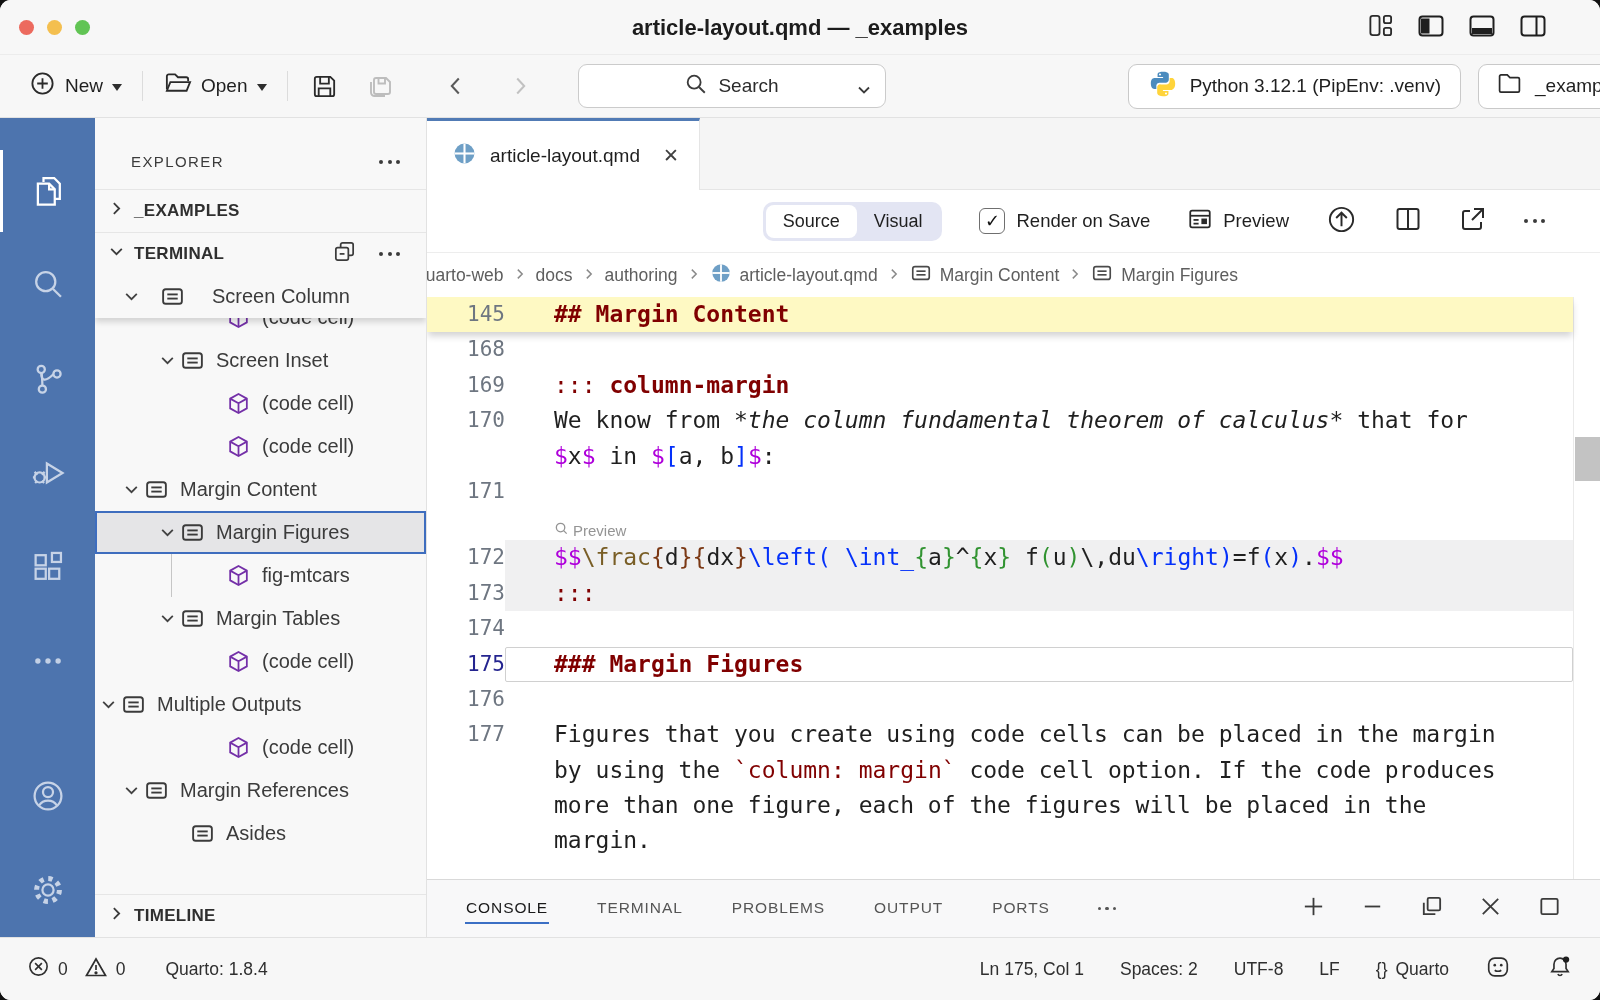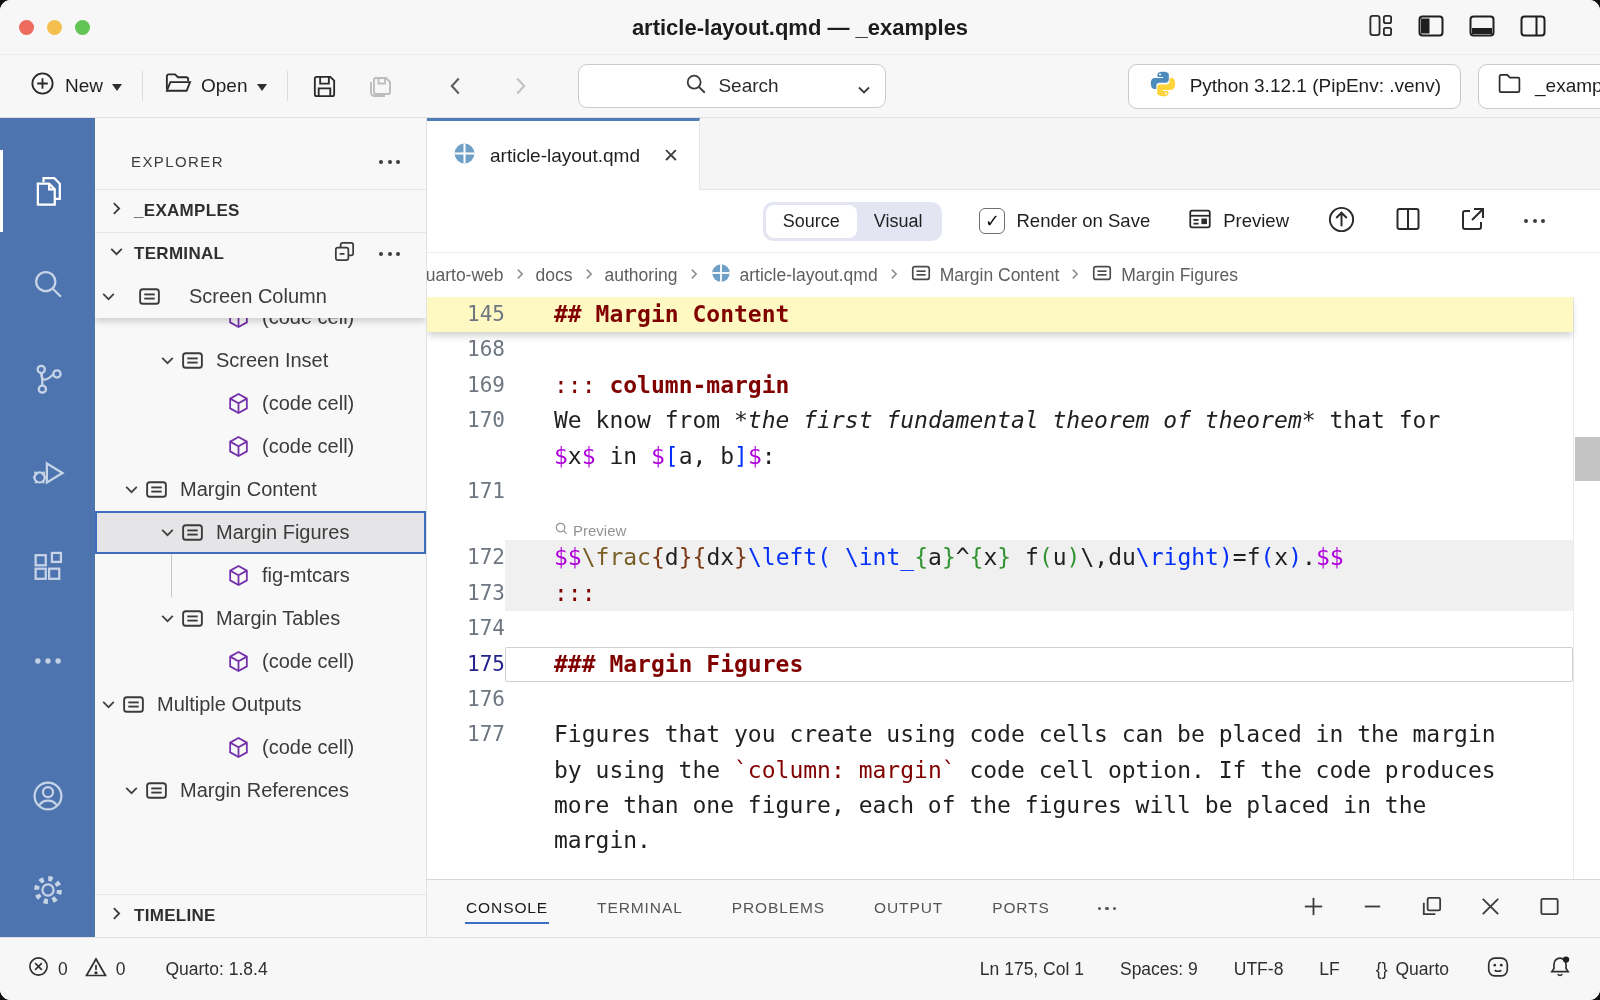--- a/index.html
+++ b/index.html
@@ -295,21 +295,21 @@
                 <line x1="8" y1="15.5" x2="13" y2="15.5"></line>
               </svg></span>
           <span class="dots">
               <i></i>
               <i></i>
               <i></i>
             </span>
         </span>
       </div>
       <div class="tree" id="outline-tree">
-          <div class="trow sticky" style=" gap: 16px;">
+          <div class="trow sticky" style="padding-left: 23px; gap: 16px;">
             <span class="tchev">
               <svg width="17" height="17" viewBox="0 0 16 16" fill="none" stroke="#424242" stroke-width="1.7">
                 <path d="M3 5.5 L8 10.5 L13 5.5"></path>
               </svg>
             </span>
             <span class="ticon">
               <svg width="25" height="25" viewBox="0 0 24 24" fill="none" stroke="#3B3B3B" stroke-width="1.8">
                 <rect x="3" y="5" width="18" height="14" rx="2.5"></rect>
                 <line x1="7" y1="10" x2="17" y2="10"></line>
                 <line x1="7" y1="14" x2="17" y2="14"></line>
@@ -462,20 +462,31 @@
             </span>
             <span class="ticon">
               <svg width="25" height="25" viewBox="0 0 24 24" fill="none" stroke="#3B3B3B" stroke-width="1.8">
                 <rect x="3" y="5" width="18" height="14" rx="2.5"></rect>
                 <line x1="7" y1="10" x2="17" y2="10"></line>
                 <line x1="7" y1="14" x2="17" y2="14"></line>
               </svg>
             </span>
             <span class="tlabel">Margin References</span>
           </div>
+          <div class="trow" style="padding-left: 59px;">
+            <span class="tspace"></span>
+            <span class="ticon">
+              <svg width="25" height="25" viewBox="0 0 24 24" fill="none" stroke="#3B3B3B" stroke-width="1.8">
+                <rect x="3" y="5" width="18" height="14" rx="2.5"></rect>
+                <line x1="7" y1="10" x2="17" y2="10"></line>
+                <line x1="7" y1="14" x2="17" y2="14"></line>
+              </svg>
+            </span>
+            <span class="tlabel">Asides</span>
+          </div>
         </div>
       <div class="sb-sechead">
         <span><svg width="17" height="17" viewBox="0 0 16 16" fill="none" stroke="#3B3B3B" stroke-width="1.7">
               <path d="M5.5 3 L10.5 8 L5.5 13"></path>
             </svg></span>
         <span>TIMELINE</span>
       </div>
     </div>
 
     <div class="editor">
@@ -586,21 +597,21 @@
             <div class="code-row">
               <div class="gutter">168</div>
               <div class="code-content"></div>
             </div>
             <div class="code-row">
               <div class="gutter">169</div>
               <div class="code-content"><span class="mdh2">::: </span><span class="mdh">column-margin</span></div>
             </div>
             <div class="code-row">
               <div class="gutter">170</div>
-              <div class="code-content"><span class="tx">We know from </span><span class="it">*the first fundamental theorem of theorem*</span><span class="tx"> that for</span></div>
+              <div class="code-content"><span class="tx">We know from </span><span class="it">*the column fundamental theorem of calculus*</span><span class="tx"> that for</span></div>
             </div>
             <div class="code-row">
               <div class="gutter"></div>
               <div class="code-content"><span class="mag">$</span><span class="tx">x</span><span class="mag">$</span><span class="tx"> in </span><span class="mag">$</span><span class="blu">[</span><span class="tx">a, b</span><span class="blu">]</span><span class="mag">$</span><span class="tx">:</span></div>
             </div>
             <div class="code-row">
               <div class="gutter">171</div>
               <div class="code-content"></div>
             </div>
             <div class="lens-row">
@@ -705,21 +716,21 @@
               <line x1="12" y1="10" x2="12" y2="15"></line>
               <circle cx="12" cy="17.8" r="0.8" fill="#2F2F2F"></circle>
             </svg></span>
         <span>0</span>
       </span>
       <span class="gap"></span>
       <span>Quarto: 1.8.4</span>
     </div>
     <div class="sbright">
       <span>Ln 175, Col 1</span>
-      <span>Spaces: 9</span>
+      <span>Spaces: 2</span>
       <span>UTF-8</span>
       <span>LF</span>
       <span class="sbitem">
         <span>{}</span>
         <span>Quarto</span>
       </span>
       <span><svg width="26" height="26" viewBox="0 0 28 28" fill="none" stroke="#2F2F2F" stroke-width="1.8">
             <rect x="4" y="4.5" width="20" height="19" rx="6.5"></rect>
             <circle cx="10.5" cy="12" r="1.4" fill="#2F2F2F" stroke="none"></circle>
             <circle cx="17.5" cy="12" r="1.4" fill="#2F2F2F" stroke="none"></circle>

